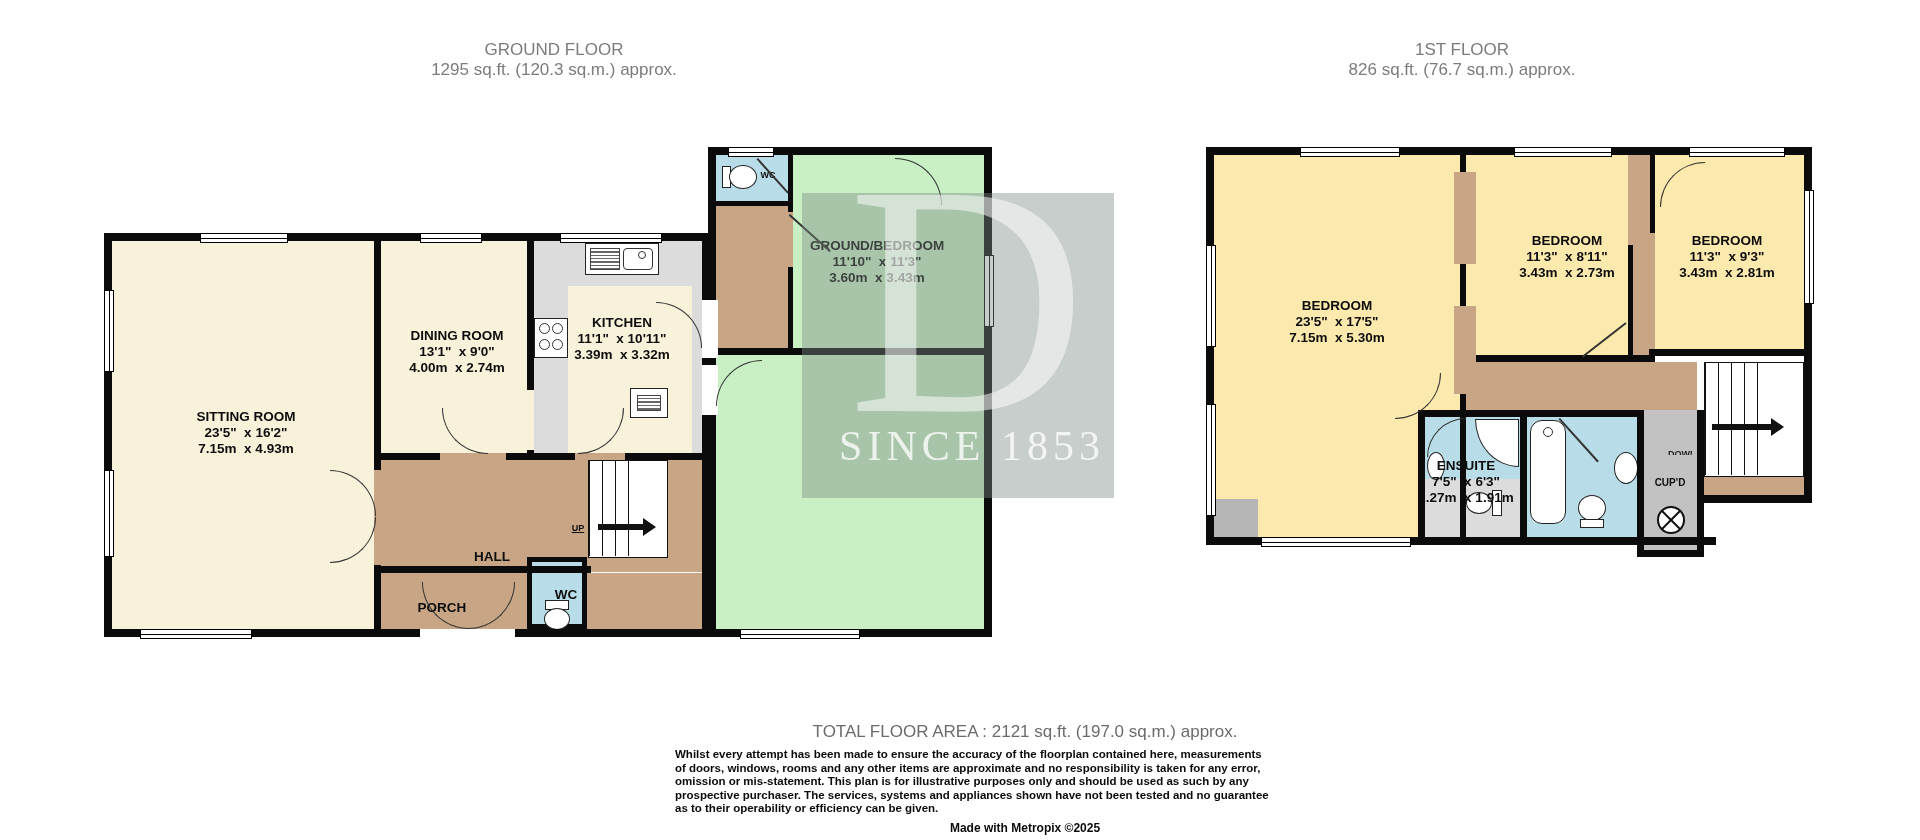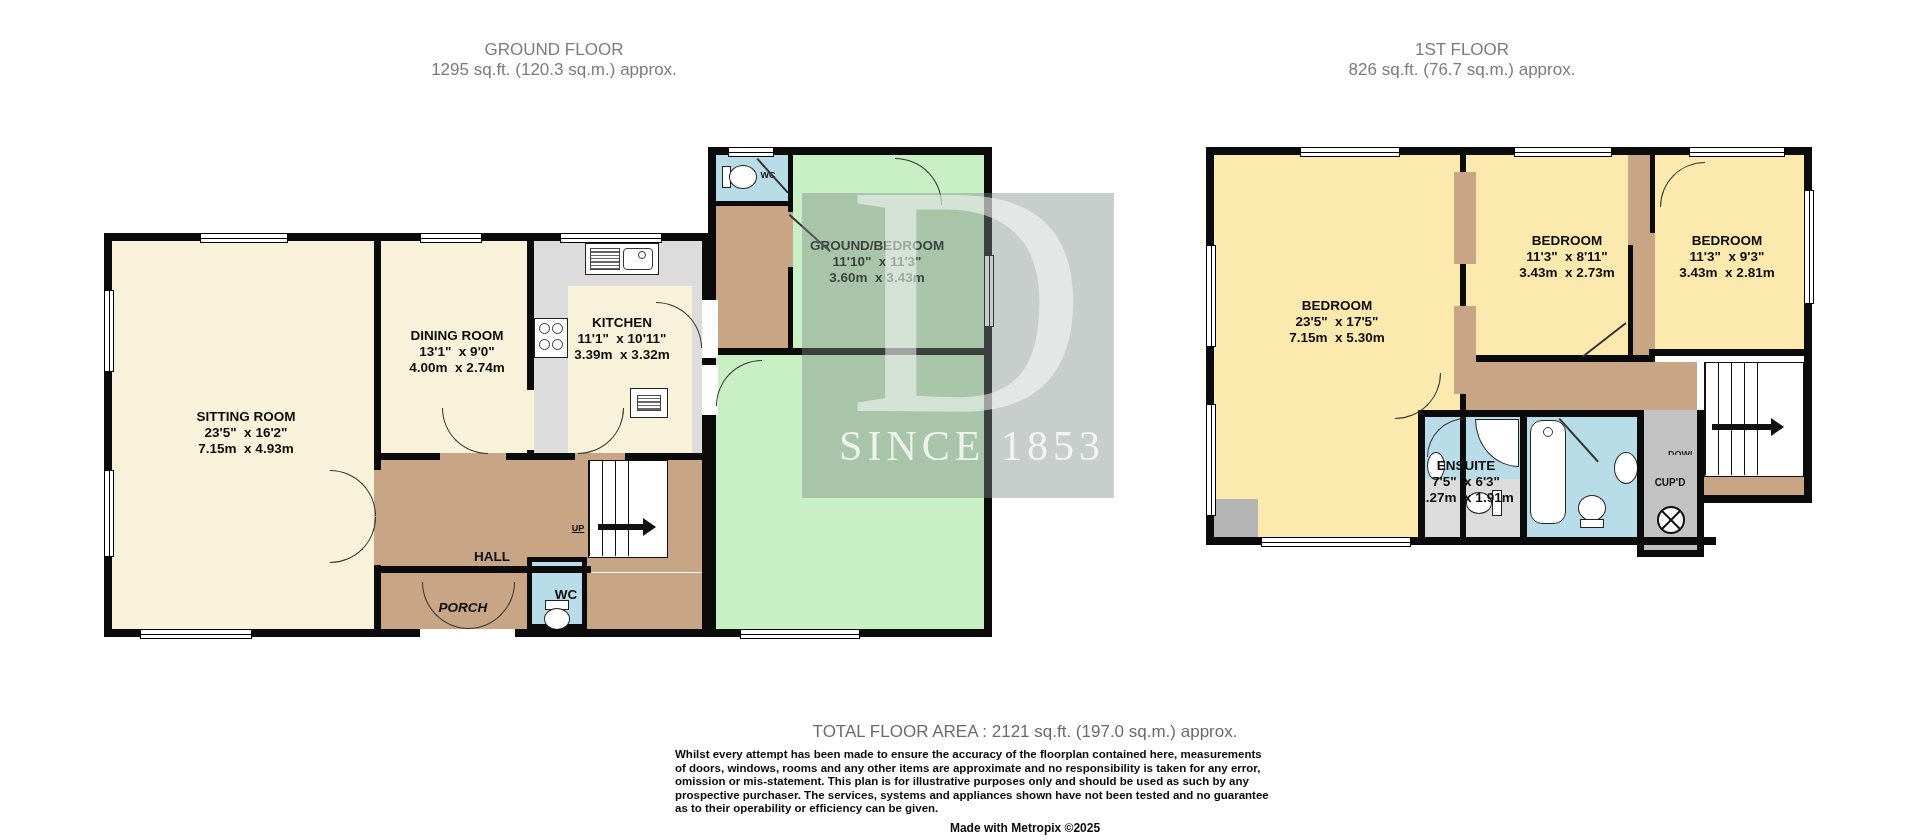--- a/index.html
+++ b/index.html
@@ -235,21 +235,21 @@
   <div class="rlabel" style="left:457px;top:352px;">
     <span class="nm">DINING ROOM</span><span class="nm">13'1"  x 9'0"</span><span class="nm">4.00m  x 2.74m</span>
   </div>
   <div class="rlabel" style="left:622px;top:339px;">
     <span class="nm">KITCHEN</span><span class="nm">11'1"  x 10'11"</span><span class="nm">3.39m  x 3.32m</span>
   </div>
   <div class="rlabel" style="left:877px;top:262px;">
     <span class="nm">GROUND/BEDROOM</span><span class="nm">11'10"  x 11'3"</span><span class="nm">3.60m  x 3.43m</span>
   </div>
   <div class="rlabel" style="left:492px;top:517px;margin-top:40px;">HALL</div>
-  <div class="rlabel" style="left:463px;top:608px;font-style:italic;">PORCH</div>
+  <div class="rlabel" style="left:442px;top:608px;">PORCH</div>
   <div class="rlabel" style="left:566px;top:595px;">WC</div>
   <div class="rlabel xs" style="left:768px;top:175px;">WC</div>
   <div class="rlabel" style="left:1337px;top:322px;">
     <span class="nm">BEDROOM</span><span class="nm">23'5"  x 17'5"</span><span class="nm">7.15m  x 5.30m</span>
   </div>
   <div class="rlabel" style="left:1567px;top:257px;">
     <span class="nm">BEDROOM</span><span class="nm">11'3"  x 8'11"</span><span class="nm">3.43m  x 2.73m</span>
   </div>
   <div class="rlabel" style="left:1727px;top:257px;">
     <span class="nm">BEDROOM</span><span class="nm">11'3"  x 9'3"</span><span class="nm">3.43m  x 2.81m</span>

